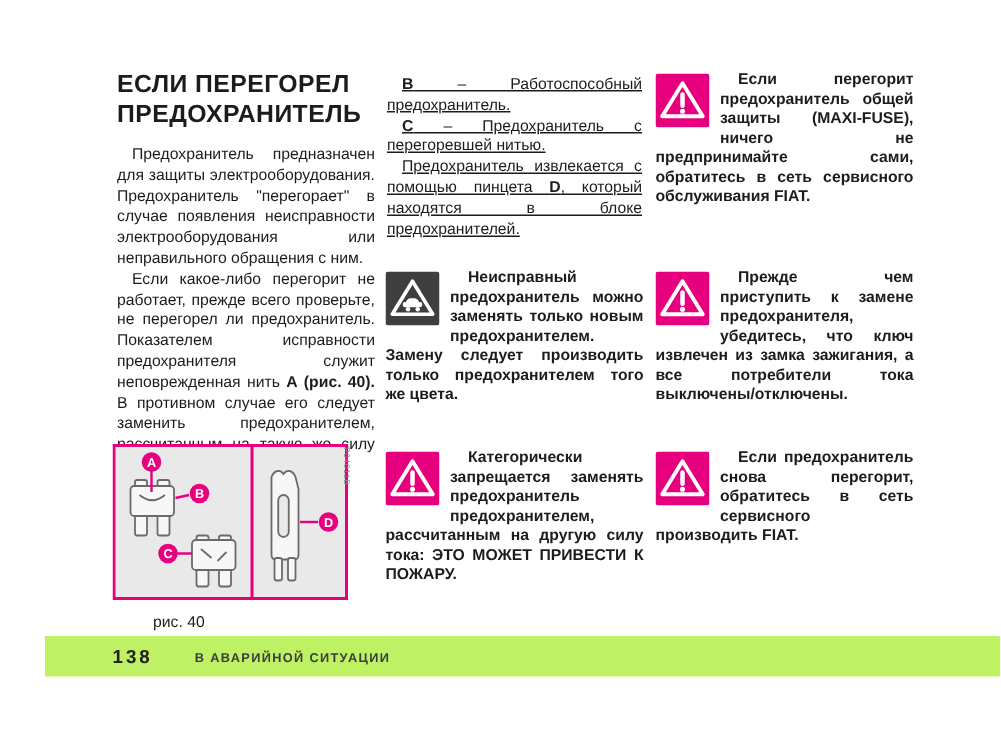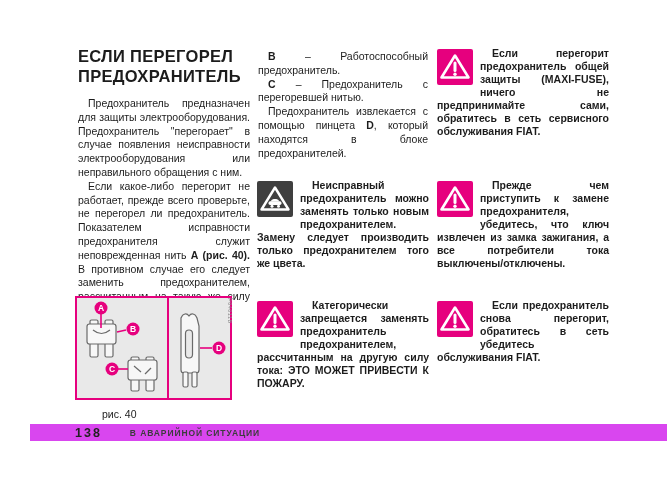--- a/index.html
+++ b/index.html
@@ -1,42 +1,42 @@
 <!DOCTYPE html>
 <html><head>
 <meta charset="utf-8">
 <style>
   html,body{margin:0;padding:0;background:#fff;}
   .page{position:relative;width:667px;height:492px;background:#ffffff;overflow:hidden;
         font-family:"Liberation Sans",sans-serif;color:#1c1c1c;}
   
   .col{position:absolute;}
   #col-left{left:78px;top:46px;width:172px;}
-  #col-mid-text{left:258px;top:50px;width:170px;}
+  #col-mid-text{left:258px;top:50px;width:170px;text-decoration:underline;}
   h1.title{font-size:16.5px;line-height:20px;font-weight:bold;margin:0 0 11px 0;letter-spacing:.3px;}
   h2.subtitle{font-size:12.5px;font-weight:bold;margin:0 0 7px 0;letter-spacing:.2px;}
   .body-p{font-size:10.5px;line-height:13.8px;text-align:justify;margin:0;text-indent:10px;}
   .body-p b{font-weight:bold;}
   .mid-gap{}
   
   .warn{position:absolute;width:172px;}
   #w-mid-1{left:257px;top:179px;}
   #w-mid-2{left:257px;top:299px;}
   #w-right-1{left:437px;top:47px;}
   #w-right-2{left:437px;top:179px;}
   #w-right-3{left:437px;top:299px;}
   .wicon{float:left;width:36px;height:36px;margin:2px 7px 2px 0;}
   .warn-text{font-size:10.5px;line-height:13px;font-weight:bold;text-align:justify;margin:0;text-indent:12px;}
   
   .figure{position:absolute;left:75px;top:296px;width:157px;}
   .fig-caption{font-size:10.5px;margin-top:4px;color:#1c1c1c;margin-left:27px;}
   .fig-code{position:absolute;left:233px;top:298px;font-size:5.5px;color:#8a8a8a;
             transform:rotate(90deg);transform-origin:left top;letter-spacing:.5px;white-space:nowrap;}
   
-  .footer{position:absolute;left:30px;right:0;top:424px;height:17px;background:#d946ef;
+  .footer{position:absolute;left:30px;right:0;top:424px;height:27px;background:#bef264;
           display:flex;align-items:center;}
   .page-num{font-weight:bold;font-size:12.5px;letter-spacing:2px;margin-left:45px;color:#222;}
   .section-name{font-size:8.5px;font-weight:bold;letter-spacing:.9px;margin-left:28px;color:#3c3c3c;}
 </style>
 </head>
 <body>
 
 <div class="page">
 
   <div class="col" id="col-left">
@@ -103,21 +103,21 @@
 
   <div class="warn" id="w-right-3">
     <span class="wicon">
       <svg viewBox="0 0 36 36" width="36" height="36">
         <rect width="36" height="36" rx="2" fill="#e6007e"></rect>
         <path d="M18 6.5 L31.5 28.5 L4.5 28.5 Z" fill="none" stroke="#fff" stroke-width="2.6" stroke-linejoin="round"></path>
         <line x1="18" y1="14" x2="18" y2="21.5" stroke="#fff" stroke-width="3" stroke-linecap="round"></line>
         <circle cx="18" cy="25.2" r="1.7" fill="#fff"></circle>
       </svg>
     </span>
-    <p class="warn-text">Если предохранитель снова перегорит, обратитесь в сеть убедитесь обслуживания FIAT.</p>
+    <p class="warn-text">Если предохранитель снова перегорит, обратитесь в сеть сервисного производить FIAT.</p>
   </div>
 
   <div class="figure">
     <svg viewBox="0 0 157 104" width="157" height="104">
       <rect x="1" y="1" width="155" height="102" fill="#e9e9e9" stroke="#e6007e" stroke-width="2"></rect>
       <line x1="93" y1="2" x2="93" y2="102" stroke="#e6007e" stroke-width="2"></line>
 
       <g stroke="#6a6a6a" stroke-width="1.2" fill="#f7f7f7">
         <rect x="15" y="46" width="8" height="15" rx="1.5"></rect>
         <rect x="30" y="46" width="8" height="15" rx="1.5"></rect>

